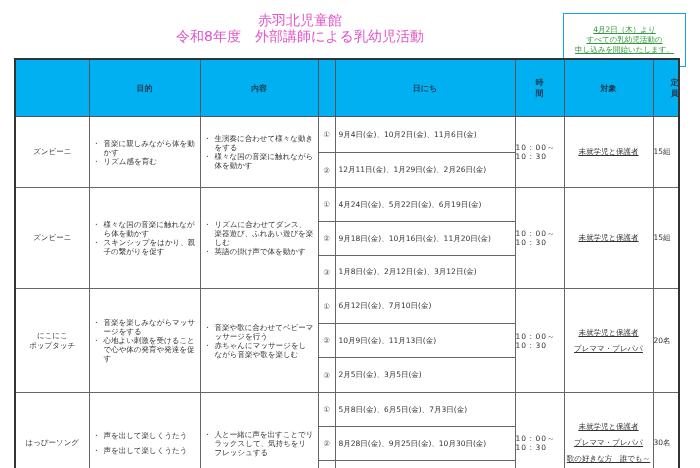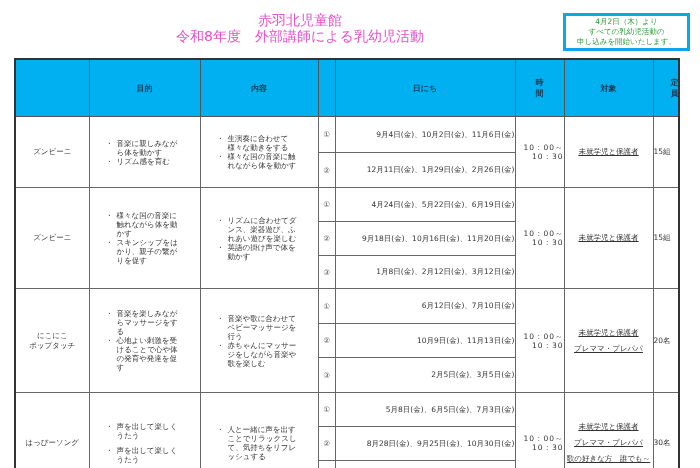--- a/index.html
+++ b/index.html
@@ -1,30 +1,30 @@
 <!DOCTYPE html>
 <html><head>
 <meta charset="utf-8">
 <style>
   html, body { margin:0; padding:0; background:#ffffff; }
   body { width:700px; height:468px; position:relative; overflow:hidden; font-family:"DejaVu Sans", sans-serif; color:#333; }
   .title { position:absolute; left:0; width:700px; text-align:center; color:#e452c8; font-size:14px; line-height:16px; }
   .title1 { top:12px; left:-50px; }
   .title2 { top:28px; left:-50px; }
-  .notice { position:absolute; left:563px; top:13px; width:121px; border:3px solid #0ea5e9; color:#2e9a3a; font-size:7.5px; line-height:10px; text-align:center; padding:1px 0; }
+  .notice { position:absolute; left:563px; top:13px; width:121px; border:1px solid #0ea5e9; color:#2e9a3a; font-size:7.5px; line-height:10px; text-align:center; padding:11px 0;text-decoration:underline; }
   table.sched { position:absolute; left:14px; top:58px; width:664px; border-collapse:collapse; table-layout:fixed; border:2px solid #333; }
   table.sched th { background:#00b0f0; color:#1d3a55; font-size:8px; font-weight:bold; height:18px; border:1px solid #555; padding:17px; }
   table.sched td { border:1px solid #666; font-size:7.5px; padding:0; vertical-align:middle; }
   .c-name { text-align:center; font-size:8px; }
-  .c-list ul { margin:13px; padding:0 4px 0 14px; list-style:none; }
+  .c-list ul { margin:0; padding:0 4px 0 14px; list-style:none; }
   .c-list li { position:relative; line-height:9px; font-size:7.5px; }
   .c-list li::before { content:"・"; position:absolute; left:-11px; }
   .c-num { text-align:center; color:#555; font-size:8px; }
-  .c-date { padding-left:3px !important; font-size:8px;text-align:right; }
-  .c-time { text-align:right; font-size:8px; line-height:9px; letter-spacing:1px; }
+  .c-date { padding-left:3px !important; font-size:8px; }
+  .c-time { text-align:left; font-size:8px; line-height:9px; letter-spacing:1px; }
   .c-target { text-align:center; font-size:6.5px; line-height:16px;text-decoration:underline; }
   .c-cap { text-align:left; font-size:7.5px; }
 </style>
 </head>
 <body>
 
 <div class="title title1">赤羽北児童館</div>
 <div class="title title2">令和8年度　外部講師による乳幼児活動</div>
 <div class="notice">
   <div>4月2日（木）より</div>

